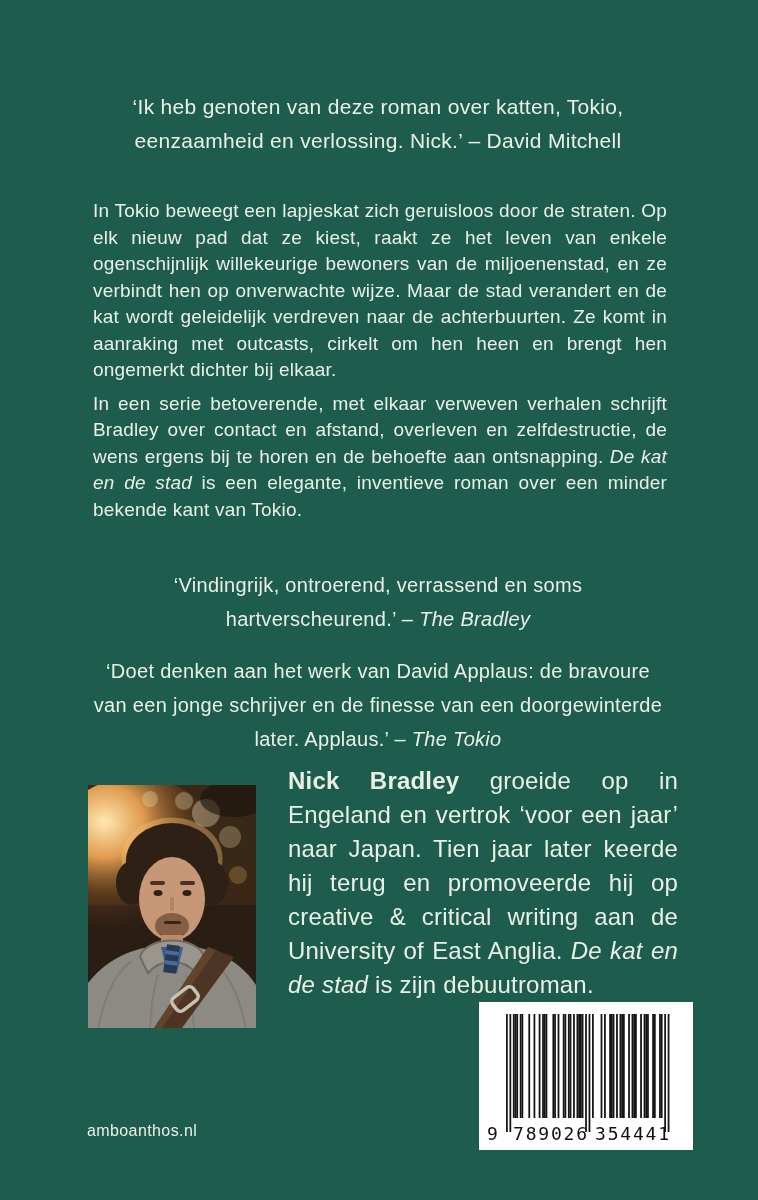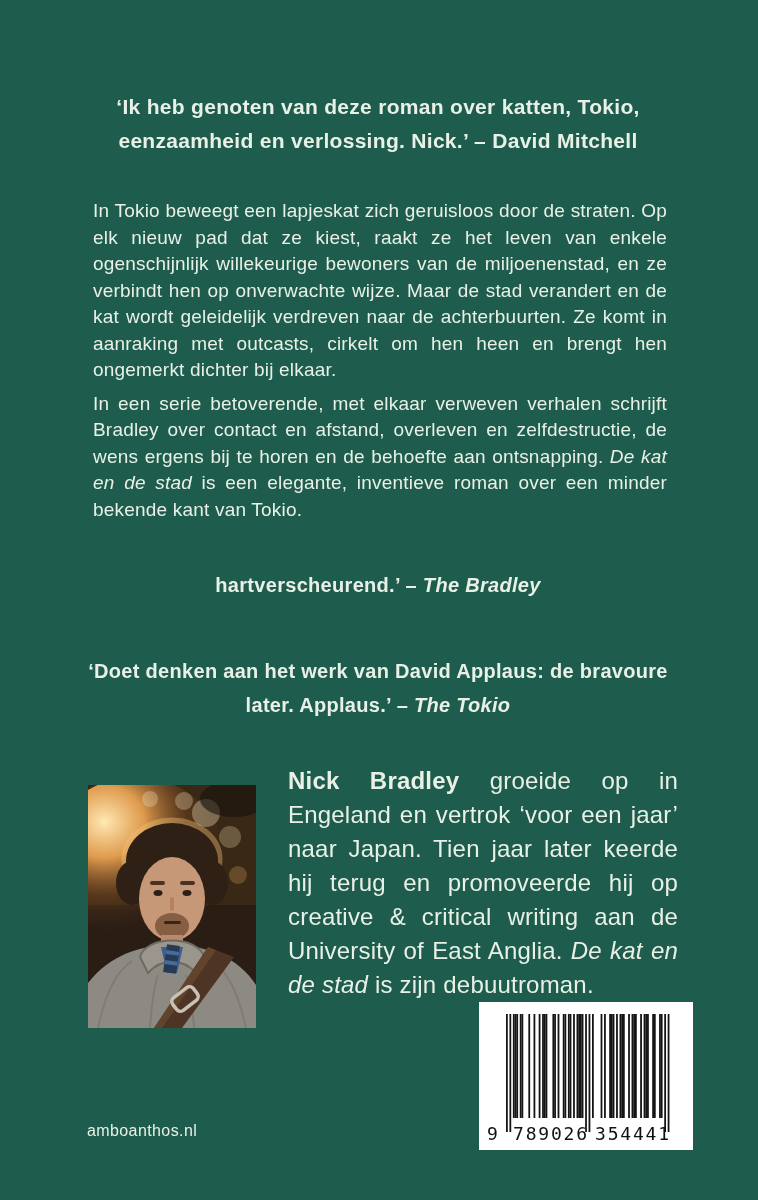--- a/index.html
+++ b/index.html
@@ -7,21 +7,21 @@
     position:relative;
     width:758px;height:1200px;
     margin:0 auto;
     background:var(--bg,#1E5C4E);
     color:var(--fg,#E9F1E6);
     font-family:"Liberation Sans",sans-serif;
     overflow:hidden;
   }
   .quote{
     position:absolute;left:0;width:756px;
-    text-align:center;font-weight:700;
+    text-align:center;font-weight:400;
     font-size:21px;line-height:34px;letter-spacing:.3px;
   }
   .quote-top{top:90px;}
   .quote-guardian{top:568px;font-size:20px;}
   .quote-times{top:654px;font-size:20px;}
   .em{font-style:italic;}
   .synopsis{
     position:absolute;left:86px;top:191px;width:588px;
     font-size:19px;line-height:26.5px;letter-spacing:.2px;
     text-align:justify;font-weight:400;
@@ -64,25 +64,27 @@
     <div>‘Ik heb genoten van deze roman over katten, Tokio,</div>
     <div>eenzaamheid en verlossing. Nick.’ – David Mitchell</div>
   </div>
 
   <div class="synopsis">
     <p>In Tokio beweegt een lapjeskat zich geruisloos door de straten. Op elk nieuw pad dat ze kiest, raakt ze het leven van enkele ogenschijnlijk willekeurige bewoners van de miljoenenstad, en ze verbindt hen op onverwachte wijze. Maar de stad verandert en de kat wordt geleidelijk verdreven naar de achterbuurten. Ze komt in aanraking met outcasts, cirkelt om hen heen en brengt hen ongemerkt dichter bij elkaar.</p>
     <p><span>In een serie betoverende, met elkaar verweven verhalen schrijft Bradley over contact en afstand, overleven en zelfdestructie, de wens ergens bij te horen en de behoefte aan ontsnapping. </span><span class="em">De kat en de stad</span><span> is een elegante, inventieve roman over een minder bekende kant van Tokio.</span></p>
   </div>
 
   <div class="quote quote-guardian">
+    <div>‘Vindingrijk, ontroerend, verrassend en soms</div>
     <div><span>hartverscheurend.’ – </span><span class="em">The Bradley</span></div>
   </div>
 
   <div class="quote quote-times">
     <div>‘Doet denken aan het werk van David Applaus: de bravoure</div>
+    <div>van een jonge schrijver en de finesse van een doorgewinterde</div>
     <div><span>later. Applaus.’ – </span><span class="em">The Tokio</span></div>
   </div>
 
   <svg class="author-photo" viewBox="0 0 168 243" xmlns="http://www.w3.org/2000/svg">
     <defs>
       <radialGradient id="glow" cx="32%" cy="28%" r="75%">
         <stop offset="0%" stop-color="#ffe9b4"></stop>
         <stop offset="30%" stop-color="#f2a855" stop-opacity="0.9"></stop>
         <stop offset="62%" stop-color="#7a4a22" stop-opacity="0.45"></stop>
         <stop offset="100%" stop-color="#241a12" stop-opacity="0"></stop>

